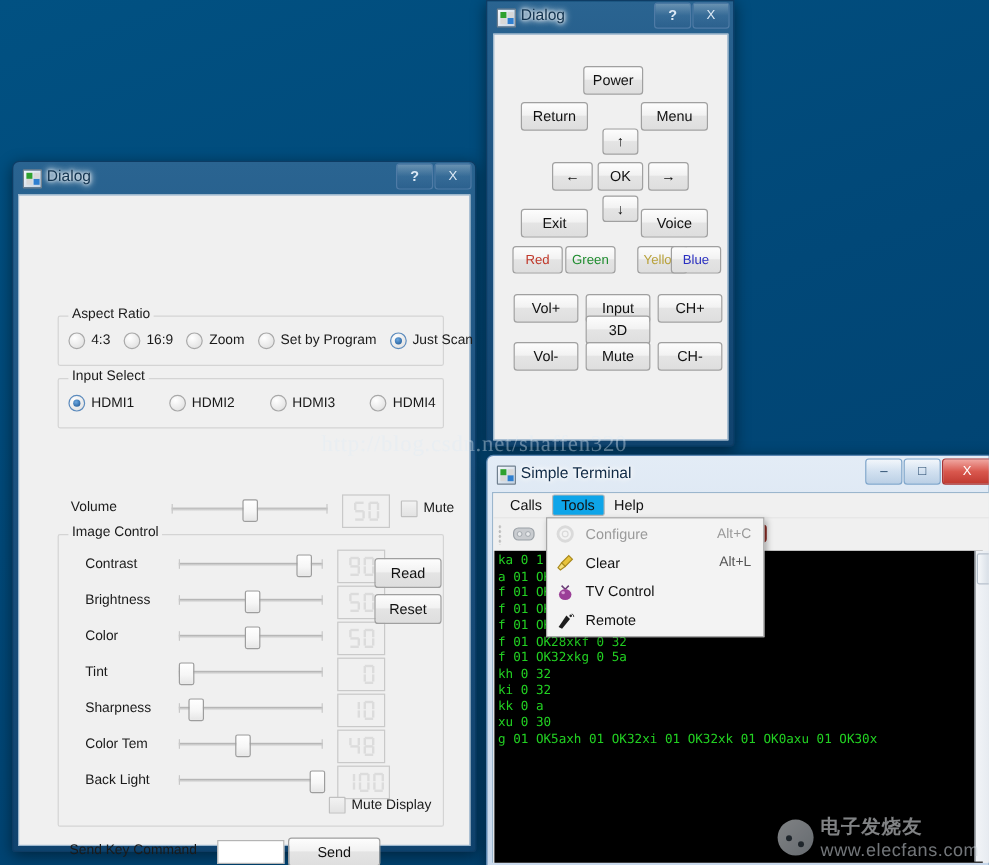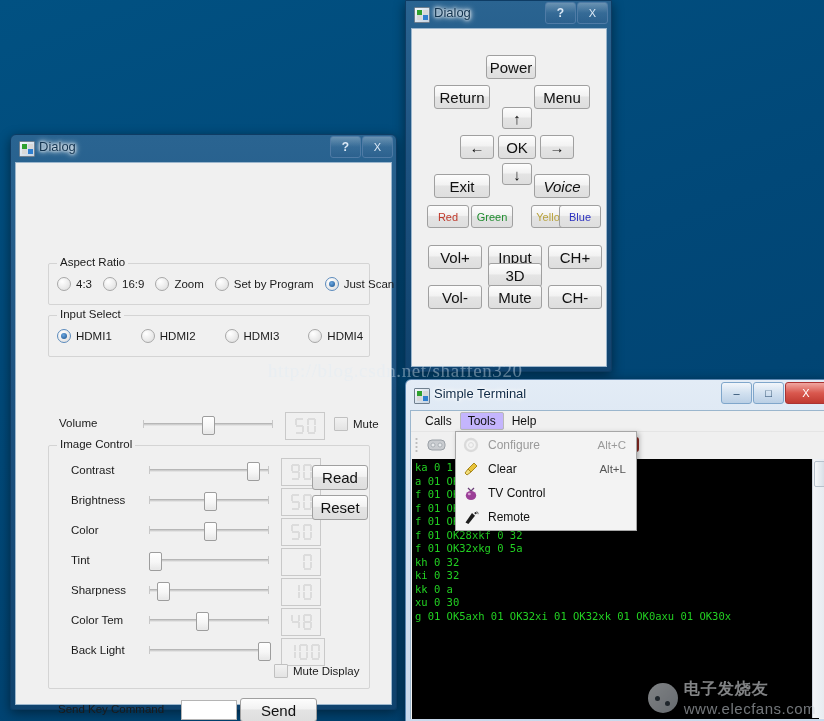--- a/index.html
+++ b/index.html
@@ -87,21 +87,21 @@
   .circ.on{border-color:#5c8bbd;}
   .circ.on:after{
     content:"";position:absolute;left:3px;top:3px;width:6px;height:6px;border-radius:50%;
     background:radial-gradient(circle at 40% 35%,#6ba7e0,#17508d);
   }
   .lbl{font-size:11.5px;color:#1a1a1a;white-space:nowrap;}
 
   .btn{
     border:1px solid #a0a0a0;border-radius:3px;
     background:linear-gradient(180deg,#fdfdfd 0%,#f2f2f2 45%,#e4e4e4 50%,#dedede 100%);
-    font-size:15px;color:#111;display:flex;align-items:center;justify-content:center;
+    font-size:12px;color:#111;display:flex;align-items:center;justify-content:center;
     cursor:pointer;font-family:"Liberation Sans",sans-serif;
   }
 
   
   .slider{position:relative;height:18px;flex:none;cursor:pointer;}
   .slider .trk{
     position:absolute;left:0;right:0;top:8px;height:2px;
     background:linear-gradient(180deg,#c3c3c3,#ededed);border-top:1px solid #b6b6b6;
   }
   .slider .cap{position:absolute;top:5px;width:1px;height:8px;background:#c8c8c8;}
@@ -126,21 +126,21 @@
   .dg i.off{background:transparent;}
 
   .tf{
     border:1px solid #b4b4b4;background:#fff;height:16px;font-size:11.5px;
     padding:1px 3px;color:#111;font-family:"Liberation Sans",sans-serif;
   }
 
   
   .menubar{height:20px;background:#f0f0f0;display:flex;align-items:center;padding-left:6px;}
   .menu-item{font-size:12px;color:#111;padding:2px 8px;cursor:pointer;border-radius:2px;}
-  .menu-item.active{background:#c4b5fd;border:1px solid #b8b8b8;padding:1px 7px;}
+  .menu-item.active{background:#0ea5e9;border:1px solid #b8b8b8;padding:1px 7px;}
   .toolbar{height:27px;background:#f0f0f0;border-top:1px solid #e5e5e5;position:relative;}
   .grip{position:absolute;left:4px;top:5px;width:3px;height:17px;
         background-image:radial-gradient(circle,#bdbdbd 1px,transparent 1.2px);
         background-size:3px 4px;}
   .term-out{
     background:#000;color:#22d022;font-family:"DejaVu Sans Mono",monospace;
     font-size:10.5px;line-height:13.5px;padding:2px 3px;overflow:hidden;
     white-space:pre;
   }
   .popup{
@@ -520,21 +520,21 @@
 
     <div class="btn" style="position:absolute;left:90px;top:78px;width:28px;height:20px;">↑</div>
 
     <div class="btn" style="position:absolute;left:48px;top:106px;width:32px;height:22px;">←</div>
     <div class="btn" style="position:absolute;left:86px;top:106px;width:36px;height:22px;">OK</div>
     <div class="btn" style="position:absolute;left:128px;top:106px;width:32px;height:22px;">→</div>
 
     <div class="btn" style="position:absolute;left:90px;top:134px;width:28px;height:20px;">↓</div>
 
     <div class="btn" style="position:absolute;left:22px;top:145px;width:54px;height:22px;">Exit</div>
-    <div class="btn" style="position:absolute;left:122px;top:145px;width:54px;height:22px;font-style:italic;">Voice</div>
+    <div class="btn" style="position:absolute;left:122px;top:145px;width:54px;height:22px;">Voice</div>
 
     <div id="color-btns" style="position:absolute;left:15px;top:176px;width:170px;height:22px;">
         <div class="btn" style="position: absolute; left: 0px; top: 0px; width: 40px; height: 21px; color: rgb(192, 57, 43); font-size: 11px;">Red</div>
         <div class="btn" style="position: absolute; left: 44px; top: 0px; width: 40px; height: 21px; color: rgb(30, 140, 46); font-size: 11px;">Green</div>
         <div class="btn" style="position: absolute; left: 104px; top: 0px; width: 40px; height: 21px; color: rgb(185, 162, 60); font-size: 11px;">Yellow</div>
         <div class="btn" style="position: absolute; left: 132px; top: 0px; width: 40px; height: 21px; color: rgb(42, 47, 192); font-size: 11px;">Blue</div>
       </div>
 
     <div class="btn" style="position:absolute;left:16px;top:216px;width:52px;height:22px;">Vol+</div>
     <div class="btn" style="position:absolute;left:76px;top:216px;width:52px;height:22px;">Input</div>

